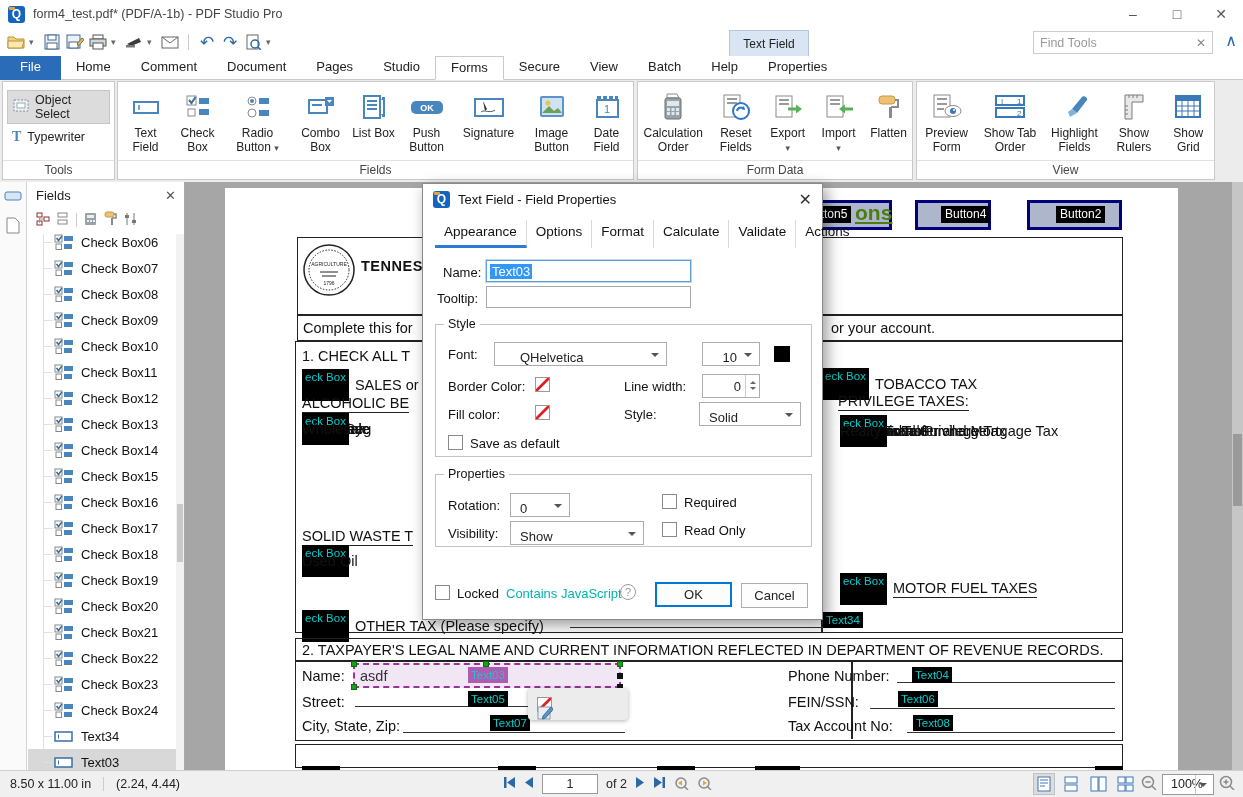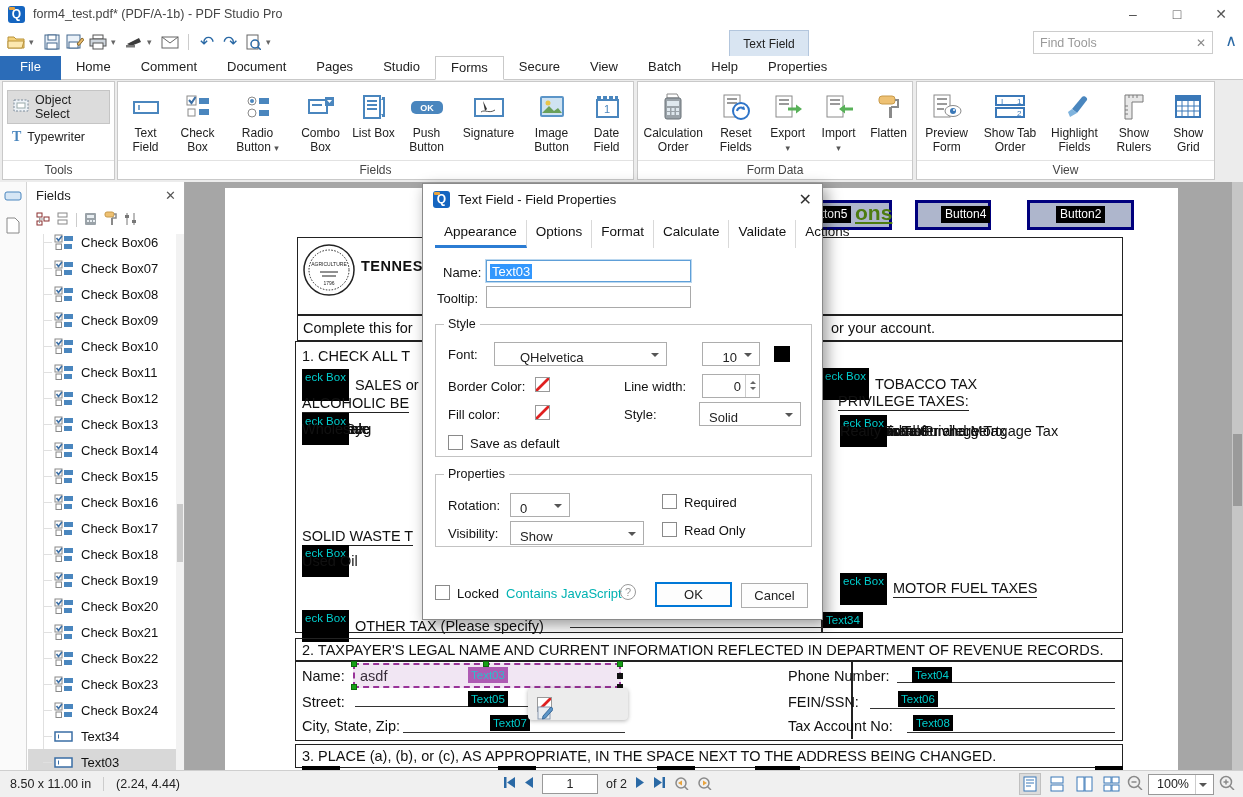--- a/index.html
+++ b/index.html
@@ -120,21 +120,21 @@
 
 
 .statusbar{position:absolute;left:0;right:0;bottom:0;height:27px;background:#f0f0f0;border-top:1px solid #cfcfcf;display:flex;align-items:center;font-size:12.5px;color:#222}
 .sb-left{display:flex;align-items:center;margin-left:10px}
 .sb-sep{width:1px;height:14px;background:#ccc;margin:0 12px}
 .sb-center{position:absolute;left:503px;display:flex;align-items:center;gap:8px}
 .pageinput{width:56px;height:20px;border:1px solid #999;background:#fff;display:flex;align-items:center;justify-content:center}
 .sb-right{position:absolute;right:8px;display:flex;align-items:center;gap:5px}
 .layico{width:22px;height:22px;display:flex;align-items:center;justify-content:center}
 .layico.sel{background:#dcdcdc;border:1px solid #c0c0c0}
-.zsel{width:66px;height:21px;border:1px solid #999;background:#fff;display:flex;align-items:center;padding-left:8px;position:relative}
+.zsel{width:52px;height:21px;border:1px solid #999;background:#fff;display:flex;align-items:center;padding-left:8px;position:relative}
 .zsel::after{content:'';position:absolute;right:6px;top:8px;border:4px solid transparent;border-top-color:#555}
 .zsel .zchev{position:absolute;right:0;top:0;bottom:0;width:18px;border-left:1px solid #ccc}
 </style>
 </head>
 <body>
 
 <div class="app">
 
   <div class="titlebar">
     <div class="qlogo">Q</div>
@@ -838,21 +838,21 @@
   <div class="docarea">
     <div class="page">
 
       <div class="pbtn" style="left:572px;top:12px;width:95px">
         <span class="blabel" style="left:2px">Button5</span>
       </div>
       <div class="bluebig" style="left:630px;top:13px">ons</div>
       <div class="pbtn" style="left:690px;top:12px;width:76px">
         <span class="blabel" style="left:23px">Button4</span>
       </div>
-      <div class="pbtn" style="left:802px;top:12px;width:107px">
+      <div class="pbtn" style="left:802px;top:12px;width:95px">
         <span class="blabel" style="left:26px">Button2</span>
       </div>
 
       <div class="box" style="left:72px;top:49px;width:826px;height:78px">
         <svg style="left:4px;top:4px" width="54" height="58">
           <circle cx="27" cy="28" r="25" fill="#fff" stroke="#222" stroke-width="1.5"></circle>
           <circle cx="27" cy="28" r="20" fill="none" stroke="#222" stroke-width="1" stroke-dasharray="1.5,1.5"></circle>
           <text x="27" y="24" font-size="5" text-anchor="middle" fill="#222" font-family="Liberation Sans">AGRICULTURE</text>
           <path d="M18 30h18M20 34h14" stroke="#222"></path>
           <text x="27" y="43" font-size="5" text-anchor="middle" fill="#222" font-family="Liberation Sans">1796</text>
@@ -999,21 +999,20 @@
         <span>
             <svg width="16" height="16">
               <rect x="1" y="3" width="12" height="12" fill="#e8edf2" stroke="#8a9ab0"></rect>
               <path d="M6 12l8-9 2.5 2-8 9-3 1z" fill="#5b95c8" stroke="#3a6a9a"></path>
             </svg>
           </span>
         <span style="position:static;color:#e06a6a;font-weight:bold;font-size:15px">✘</span>
       </div>
 
       <div class="box" style="left:70px;top:556px;width:828px;height:24px"></div>
-      <span class="ftext" style="left:77px;top:560px">3.  PLACE (a), (b), or (c), AS APPROPRIATE, IN THE SPACE NEXT TO THE ADDRESS BEING CHANGED.</span>
       <div style="left:77px;top:578px;width:38px;height:6px;background:#000"></div>
       <div style="left:273px;top:578px;width:38px;height:6px;background:#000"></div>
       <div style="left:432px;top:578px;width:38px;height:6px;background:#000"></div>
       <div style="left:530px;top:578px;width:45px;height:6px;background:#000"></div>
       <div style="left:870px;top:578px;width:28px;height:6px;background:#000"></div>
     </div>
     <div class="docscroll">
         <div class="docthumb"></div>
       </div>
   </div>

